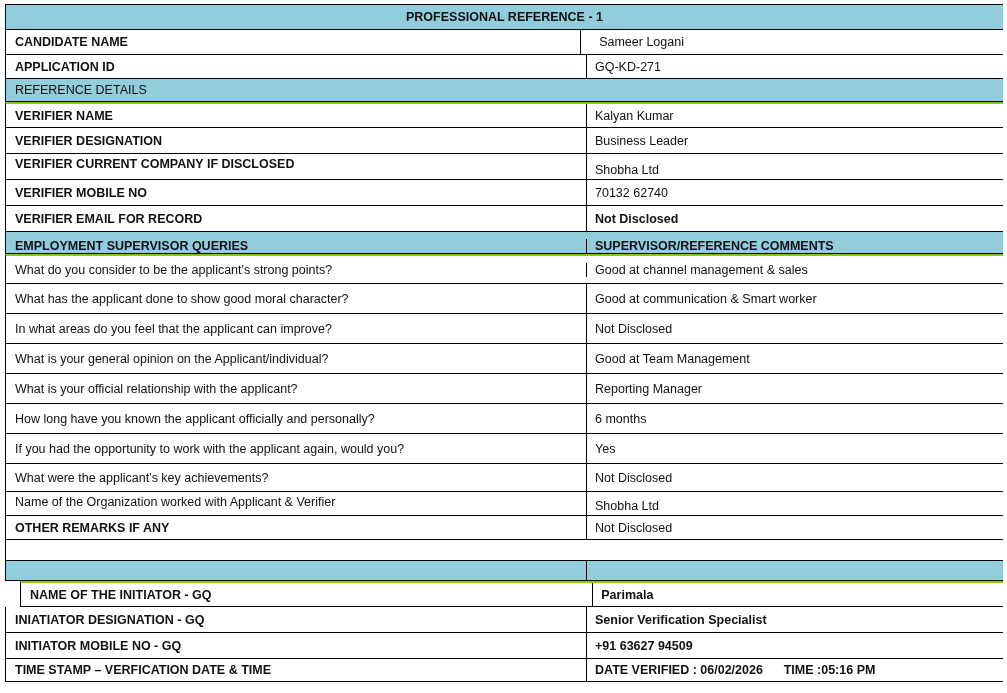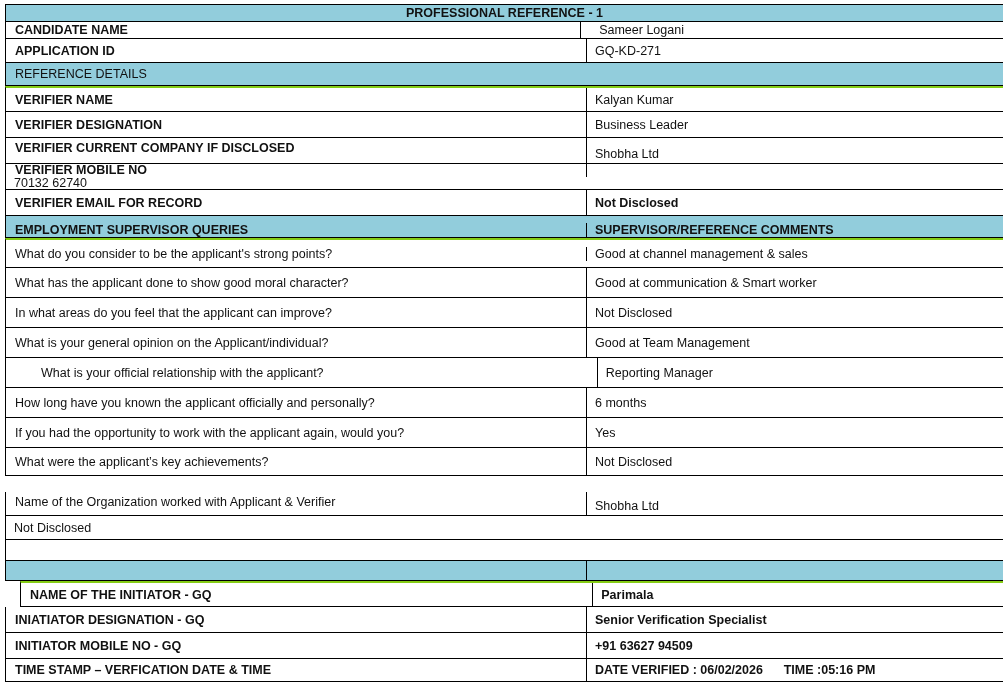--- a/index.html
+++ b/index.html
@@ -17,25 +17,25 @@
   .center { justify-content: center; padding-left: 0; }
   .double-top { border-top: 2px solid #84cc16; }
   .valign-bottom { align-items: flex-end; padding-bottom: 2px; }
   .valign-top { align-items: flex-start; padding-top: 3px; }
 </style>
 </head>
 <body>
 
 <div class="sheet">
 
-  <div class="row first blue" style="height:18px;justify-content:center;">
+  <div class="row first blue" style="height:26px;justify-content:center;">
     <div class="cell full center b">PROFESSIONAL REFERENCE - 1</div>
   </div>
 
-  <div class="row" style="height:17px;gap:10px;">
+  <div class="row" style="height:25px;gap:10px;">
     <div class="cell c1 b">CANDIDATE NAME</div>
     <div class="cell c2">Sameer Logani</div>
   </div>
   <div class="row" style="height:24px;">
     <div class="cell c1 b">APPLICATION ID</div>
     <div class="cell c2">GQ-KD-271</div>
   </div>
 
   <div class="row blue" style="height:23px;">
     <div class="cell full">REFERENCE DETAILS</div>
@@ -46,21 +46,21 @@
     <div class="cell c2">Kalyan Kumar</div>
   </div>
   <div class="row" style="height:26px;">
     <div class="cell c1 b">VERIFIER DESIGNATION</div>
     <div class="cell c2">Business Leader</div>
   </div>
   <div class="row" style="height:26px;">
     <div class="cell c1 b valign-top">VERIFIER CURRENT COMPANY IF DISCLOSED</div>
     <div class="cell c2 valign-bottom">Shobha Ltd</div>
   </div>
-  <div class="row" style="height:26px;flex-direction:column;">
+  <div class="row" style="height:26px;">
     <div class="cell c1 b">VERIFIER MOBILE NO</div>
     <div class="cell c2">70132 62740</div>
   </div>
   <div class="row" style="height:26px;">
     <div class="cell c1 b">VERIFIER EMAIL FOR RECORD</div>
     <div class="cell c2 b">Not Disclosed</div>
   </div>
 
   <div class="row blue" style="height:22px;align-items:flex-end;">
     <div class="cell c1 b">EMPLOYMENT SUPERVISOR QUERIES</div>
@@ -76,41 +76,42 @@
     <div class="cell c2">Good at communication &amp; Smart worker</div>
   </div>
   <div class="row" style="height:30px;">
     <div class="cell c1">In what areas do you feel that the applicant can improve?</div>
     <div class="cell c2">Not Disclosed</div>
   </div>
   <div class="row" style="height:30px;">
     <div class="cell c1">What is your general opinion on the Applicant/individual?</div>
     <div class="cell c2">Good at Team Management</div>
   </div>
-  <div class="row" style="height:30px;padding-left:26px;">
+  <div class="row" style="height:30px;">
     <div class="cell c1">What is your official relationship with the applicant?</div>
     <div class="cell c2">Reporting Manager</div>
   </div>
   <div class="row" style="height:30px;">
     <div class="cell c1">How long have you known the applicant officially and personally?</div>
     <div class="cell c2">6 months</div>
   </div>
   <div class="row" style="height:30px;">
     <div class="cell c1">If you had the opportunity to work with the applicant again, would you?</div>
     <div class="cell c2">Yes</div>
   </div>
   <div class="row" style="height:28px;">
     <div class="cell c1">What were the applicant’s key achievements?</div>
     <div class="cell c2">Not Disclosed</div>
   </div>
-  <div class="row" style="height:24px;margin-top:16px;">
+  <div class="row" style="height:24px;">
     <div class="cell c1 valign-top">Name of the Organization worked with Applicant &amp; Verifier</div>
     <div class="cell c2 valign-bottom">Shobha Ltd</div>
   </div>
   <div class="row" style="height:24px;">
+    <div class="cell c1 b">OTHER REMARKS IF ANY</div>
     <div class="cell c2">Not Disclosed</div>
   </div>
 
   <div class="row" style="height:21px;">
     <div class="cell full"></div>
   </div>
 
   <div class="row blue" style="height:20px;">
     <div class="cell c1"></div>
     <div class="cell c2"></div>

